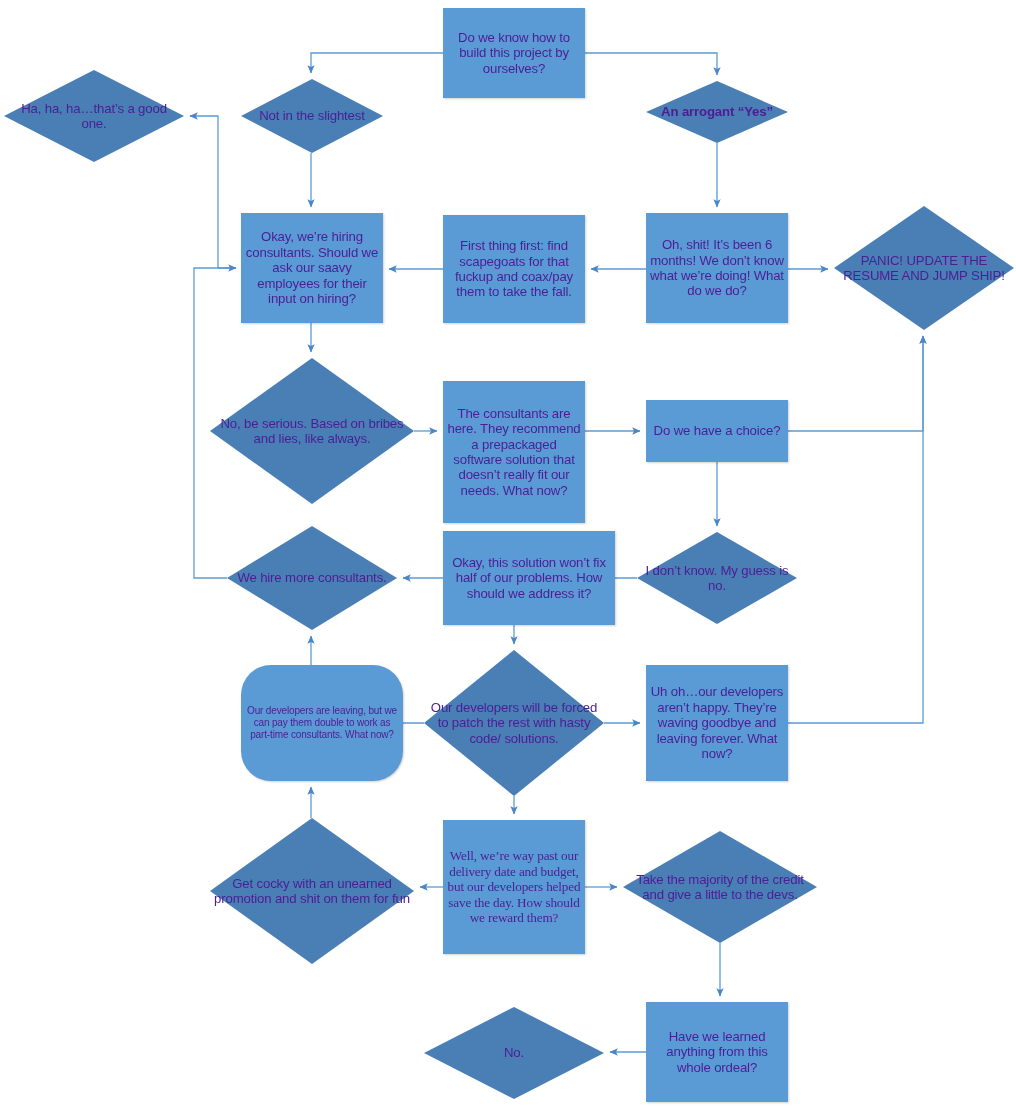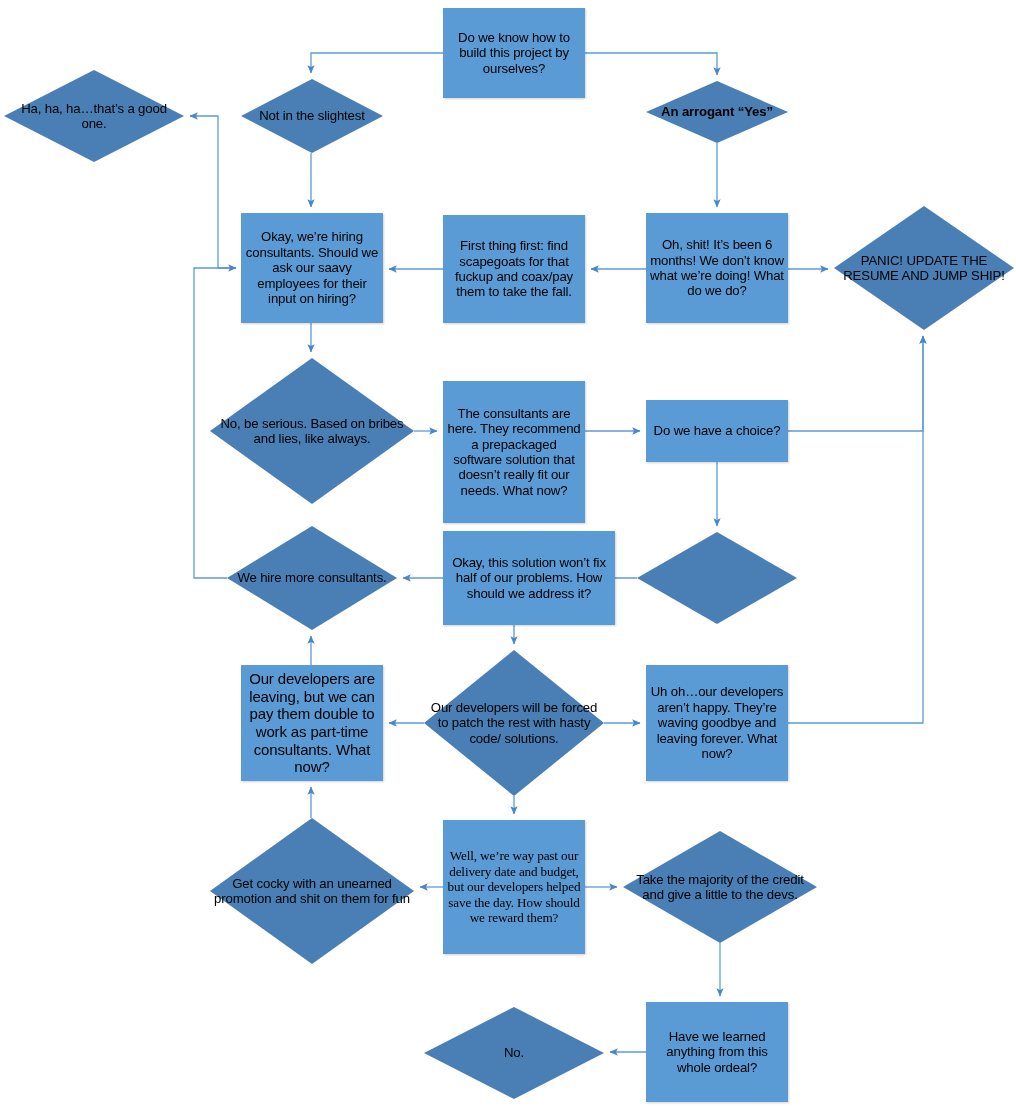--- a/index.html
+++ b/index.html
@@ -26,21 +26,21 @@
     height: 1109px;
     pointer-events: none;
   }
   .node {
     position: absolute;
     box-sizing: border-box;
     display: flex;
     align-items: center;
     justify-content: center;
     text-align: center;
-    color: #000000;
+    color: #4c1d95;
     line-height: 1.17;
     font-size: 13.2px;
     letter-spacing: -0.15px;
   }
   .node .label {
     display: block;
     width: 100%;
     padding: 0 4px;
     box-sizing: border-box;
   }
@@ -148,22 +148,23 @@
       </div>
       <div class="node diamond" style="left: 227px; top: 526px; width: 170px; height: 104px; font-size: 13.2px;">
         <div class="dshape" style="background: rgb(74, 127, 181);"></div>
         <span class="label">We hire more consultants.</span>
       </div>
       <div class="node rect" style="left: 443px; top: 531px; width: 172px; height: 94px; font-size: 13.2px; background: rgb(91, 155, 213);">
         <span class="label">Okay, this solution won’t fix half of our problems.  How should we address it?</span>
       </div>
       <div class="node diamond" style="left: 637px; top: 532px; width: 160px; height: 92px; font-size: 13.2px;">
         <div class="dshape" style="background: rgb(74, 127, 181);"></div>
+        <span class="label">I don’t know.  My guess is no.</span>
       </div>
-      <div class="node rect" style="left: 241px; top: 665px; width: 142px; height: 116px; font-size: 15px; background: rgb(91, 155, 213);">
+      <div class="node rect" style="left: 241px; top: 665px; width: 162px; height: 116px; font-size: 10px; background: rgb(91, 155, 213); border-radius: 30px;">
         <span class="label">Our developers are leaving, but we can pay them double to work as part-time consultants. What now?</span>
       </div>
       <div class="node diamond" style="left: 424px; top: 650px; width: 180px; height: 146px; font-size: 13.2px;">
         <div class="dshape" style="background: rgb(74, 127, 181);"></div>
         <span class="label">Our developers will be forced to patch the rest with hasty code/ solutions.</span>
       </div>
       <div class="node rect" style="left: 646px; top: 665px; width: 142px; height: 116px; font-size: 13.2px; background: rgb(91, 155, 213);">
         <span class="label">Uh oh…our developers aren’t happy.  They’re waving goodbye and leaving forever.  What now?</span>
       </div>
       <div class="node diamond" style="left: 210px; top: 818px; width: 204px; height: 146px; font-size: 13.2px;">

